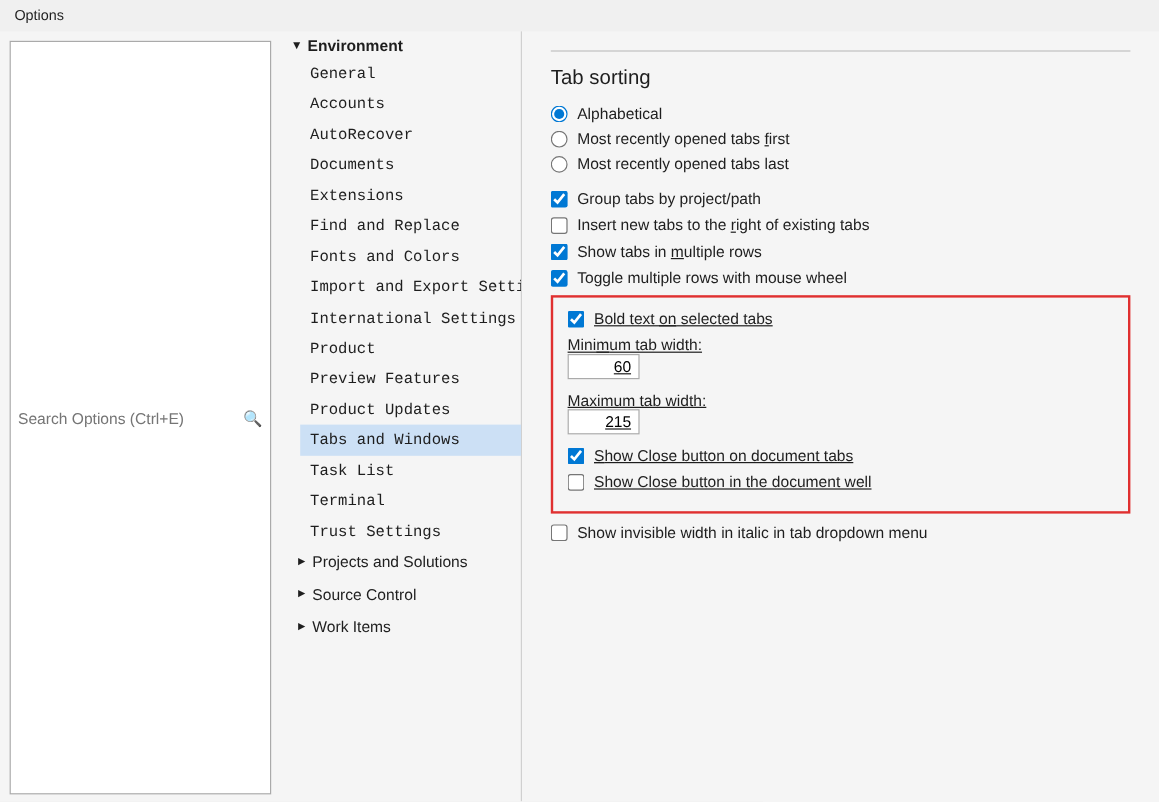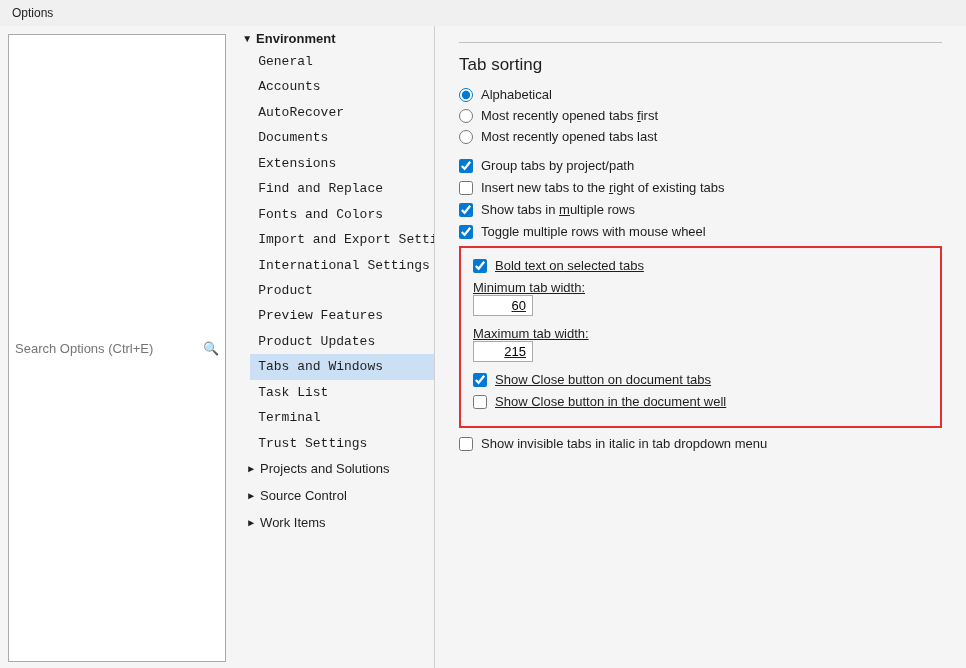--- a/index.html
+++ b/index.html
@@ -317,17 +317,17 @@
           <label for="cb6"><span class="underline">S</span>how Close button on document tabs</label>
         </div>
         <div class="checkbox-item">
           <input type="checkbox" id="cb7" style="">
           <label for="cb7">Show Close button in the document well</label>
         </div>
       </div>
 
       <div class="checkbox-item">
         <input type="checkbox" id="cb8" style="">
-        <label for="cb8">Show invisible tabs in italic in tab dropdown menu</label>
+        <label for="cb8">Show invisible width in italic in tab dropdown menu</label>
       </div>
     </div>
   </div>
 </div>
 
 </body></html>

